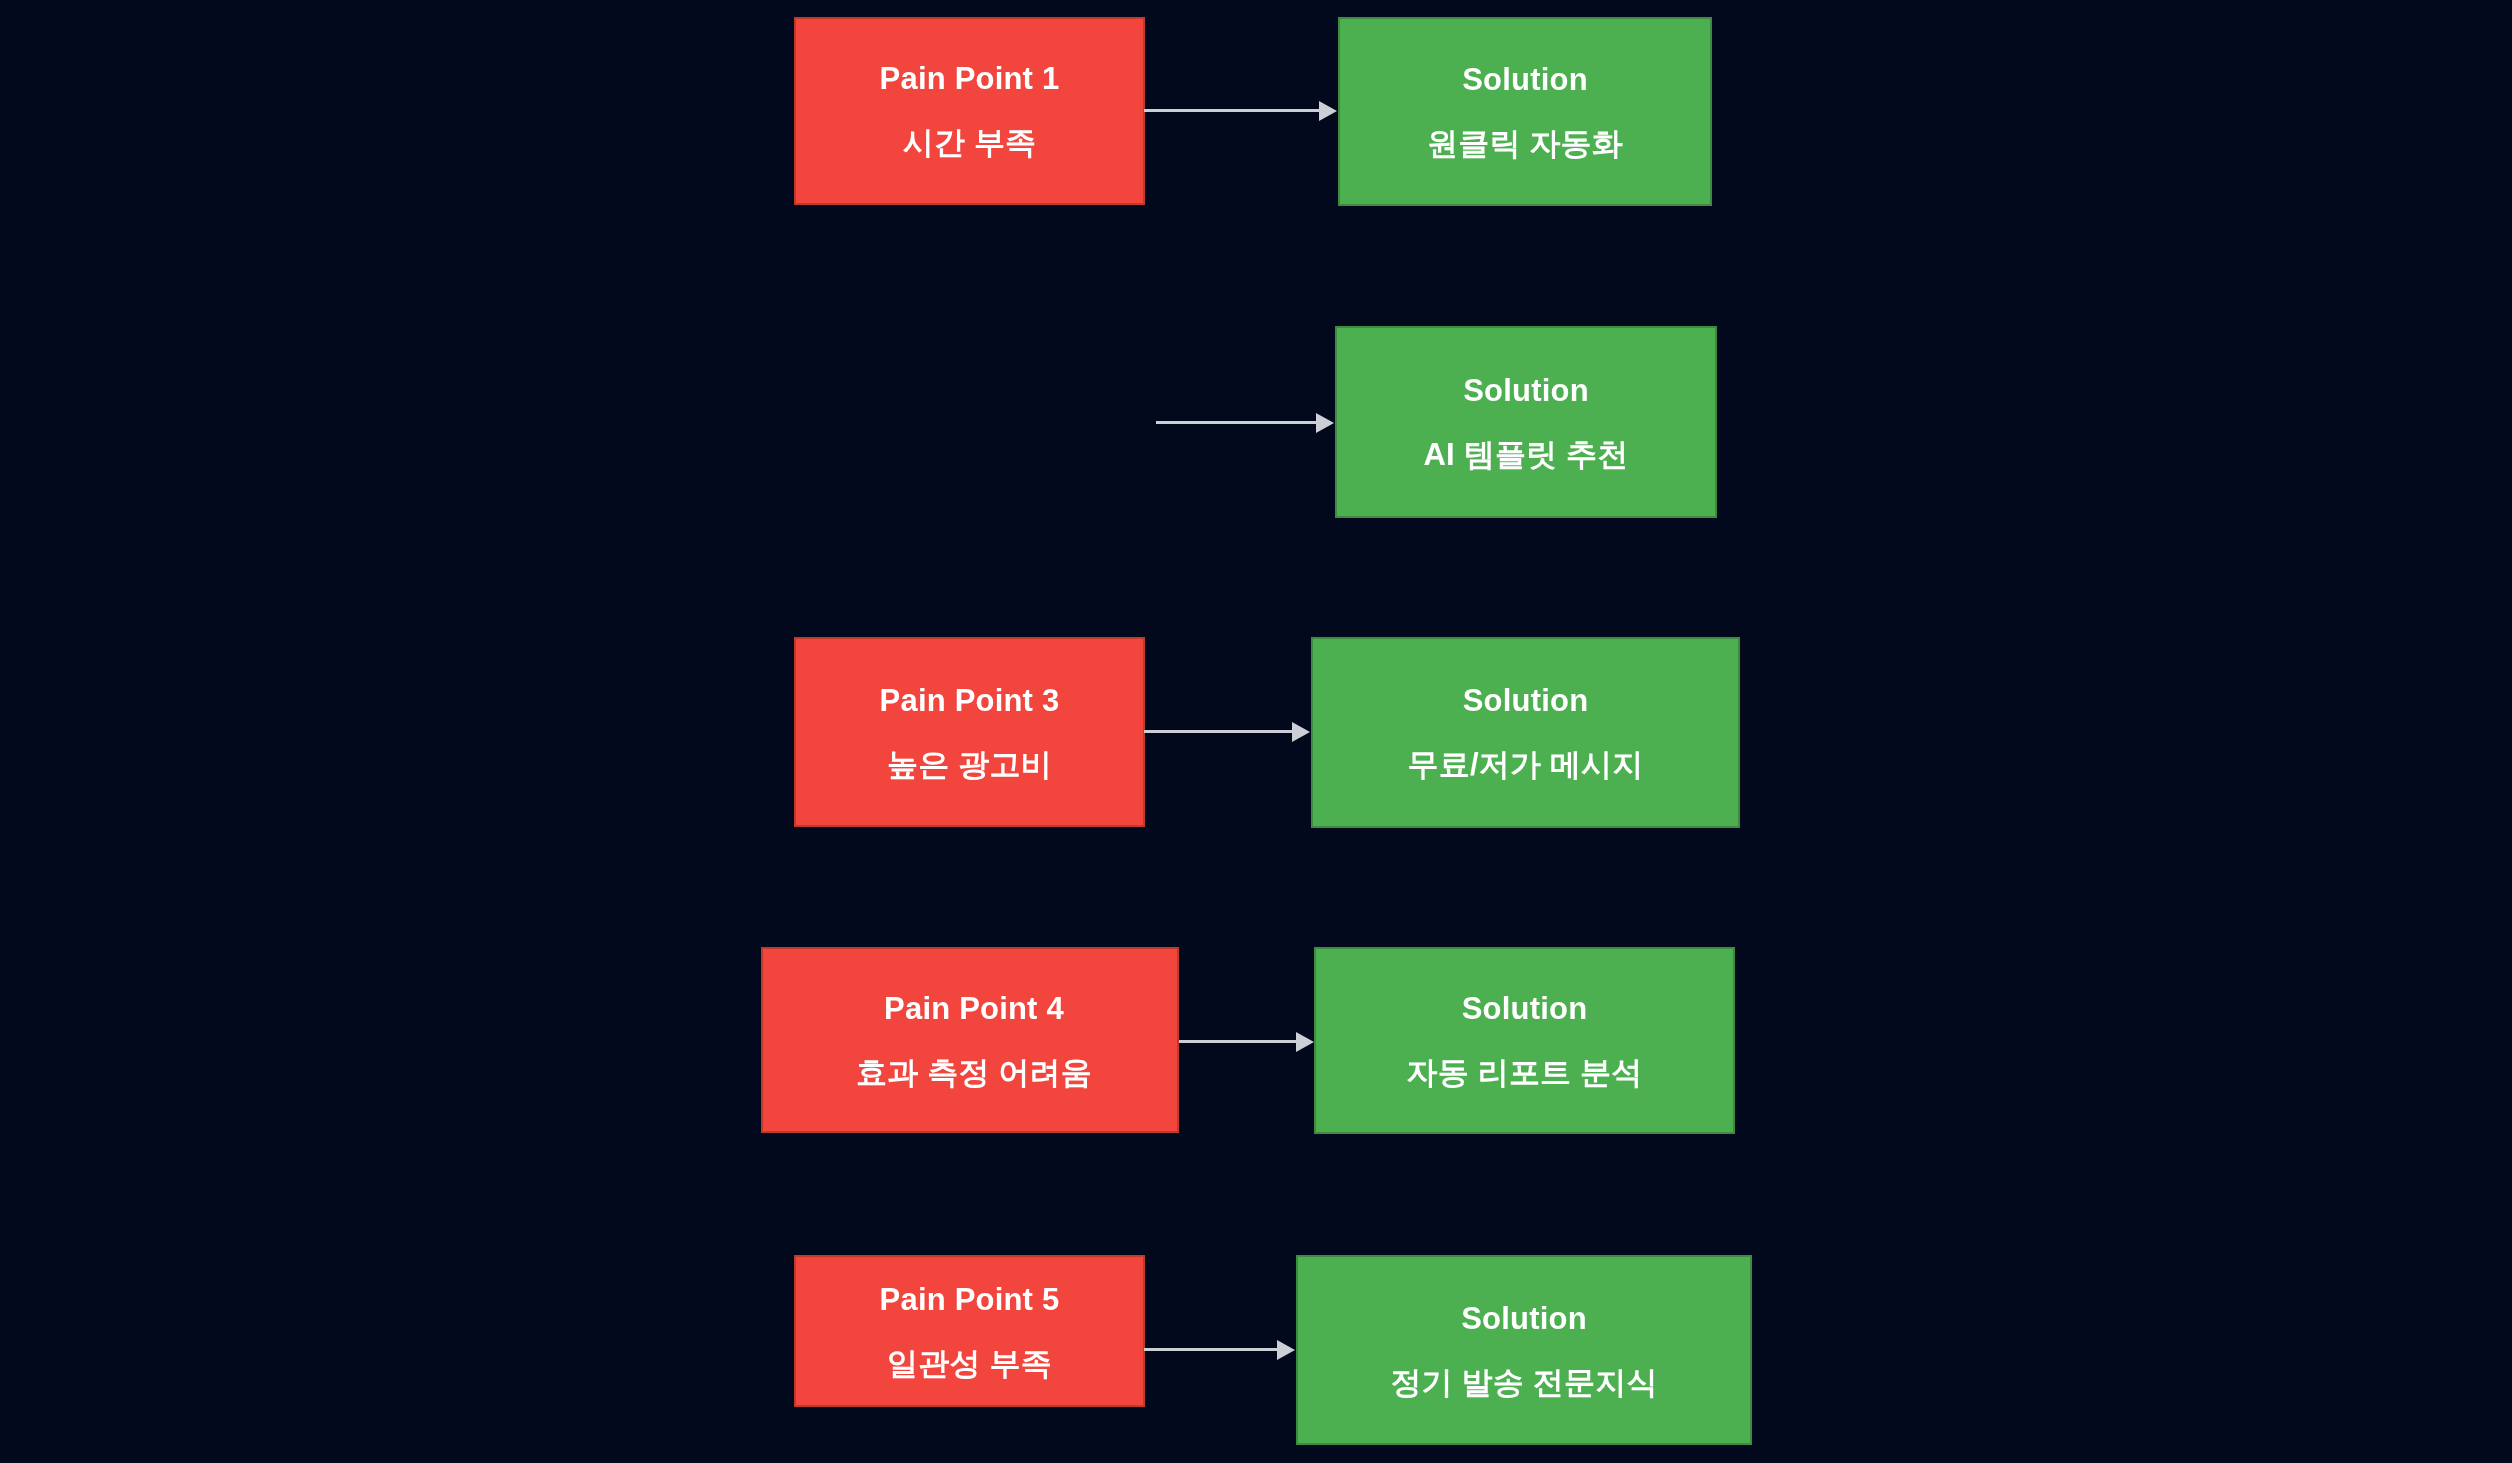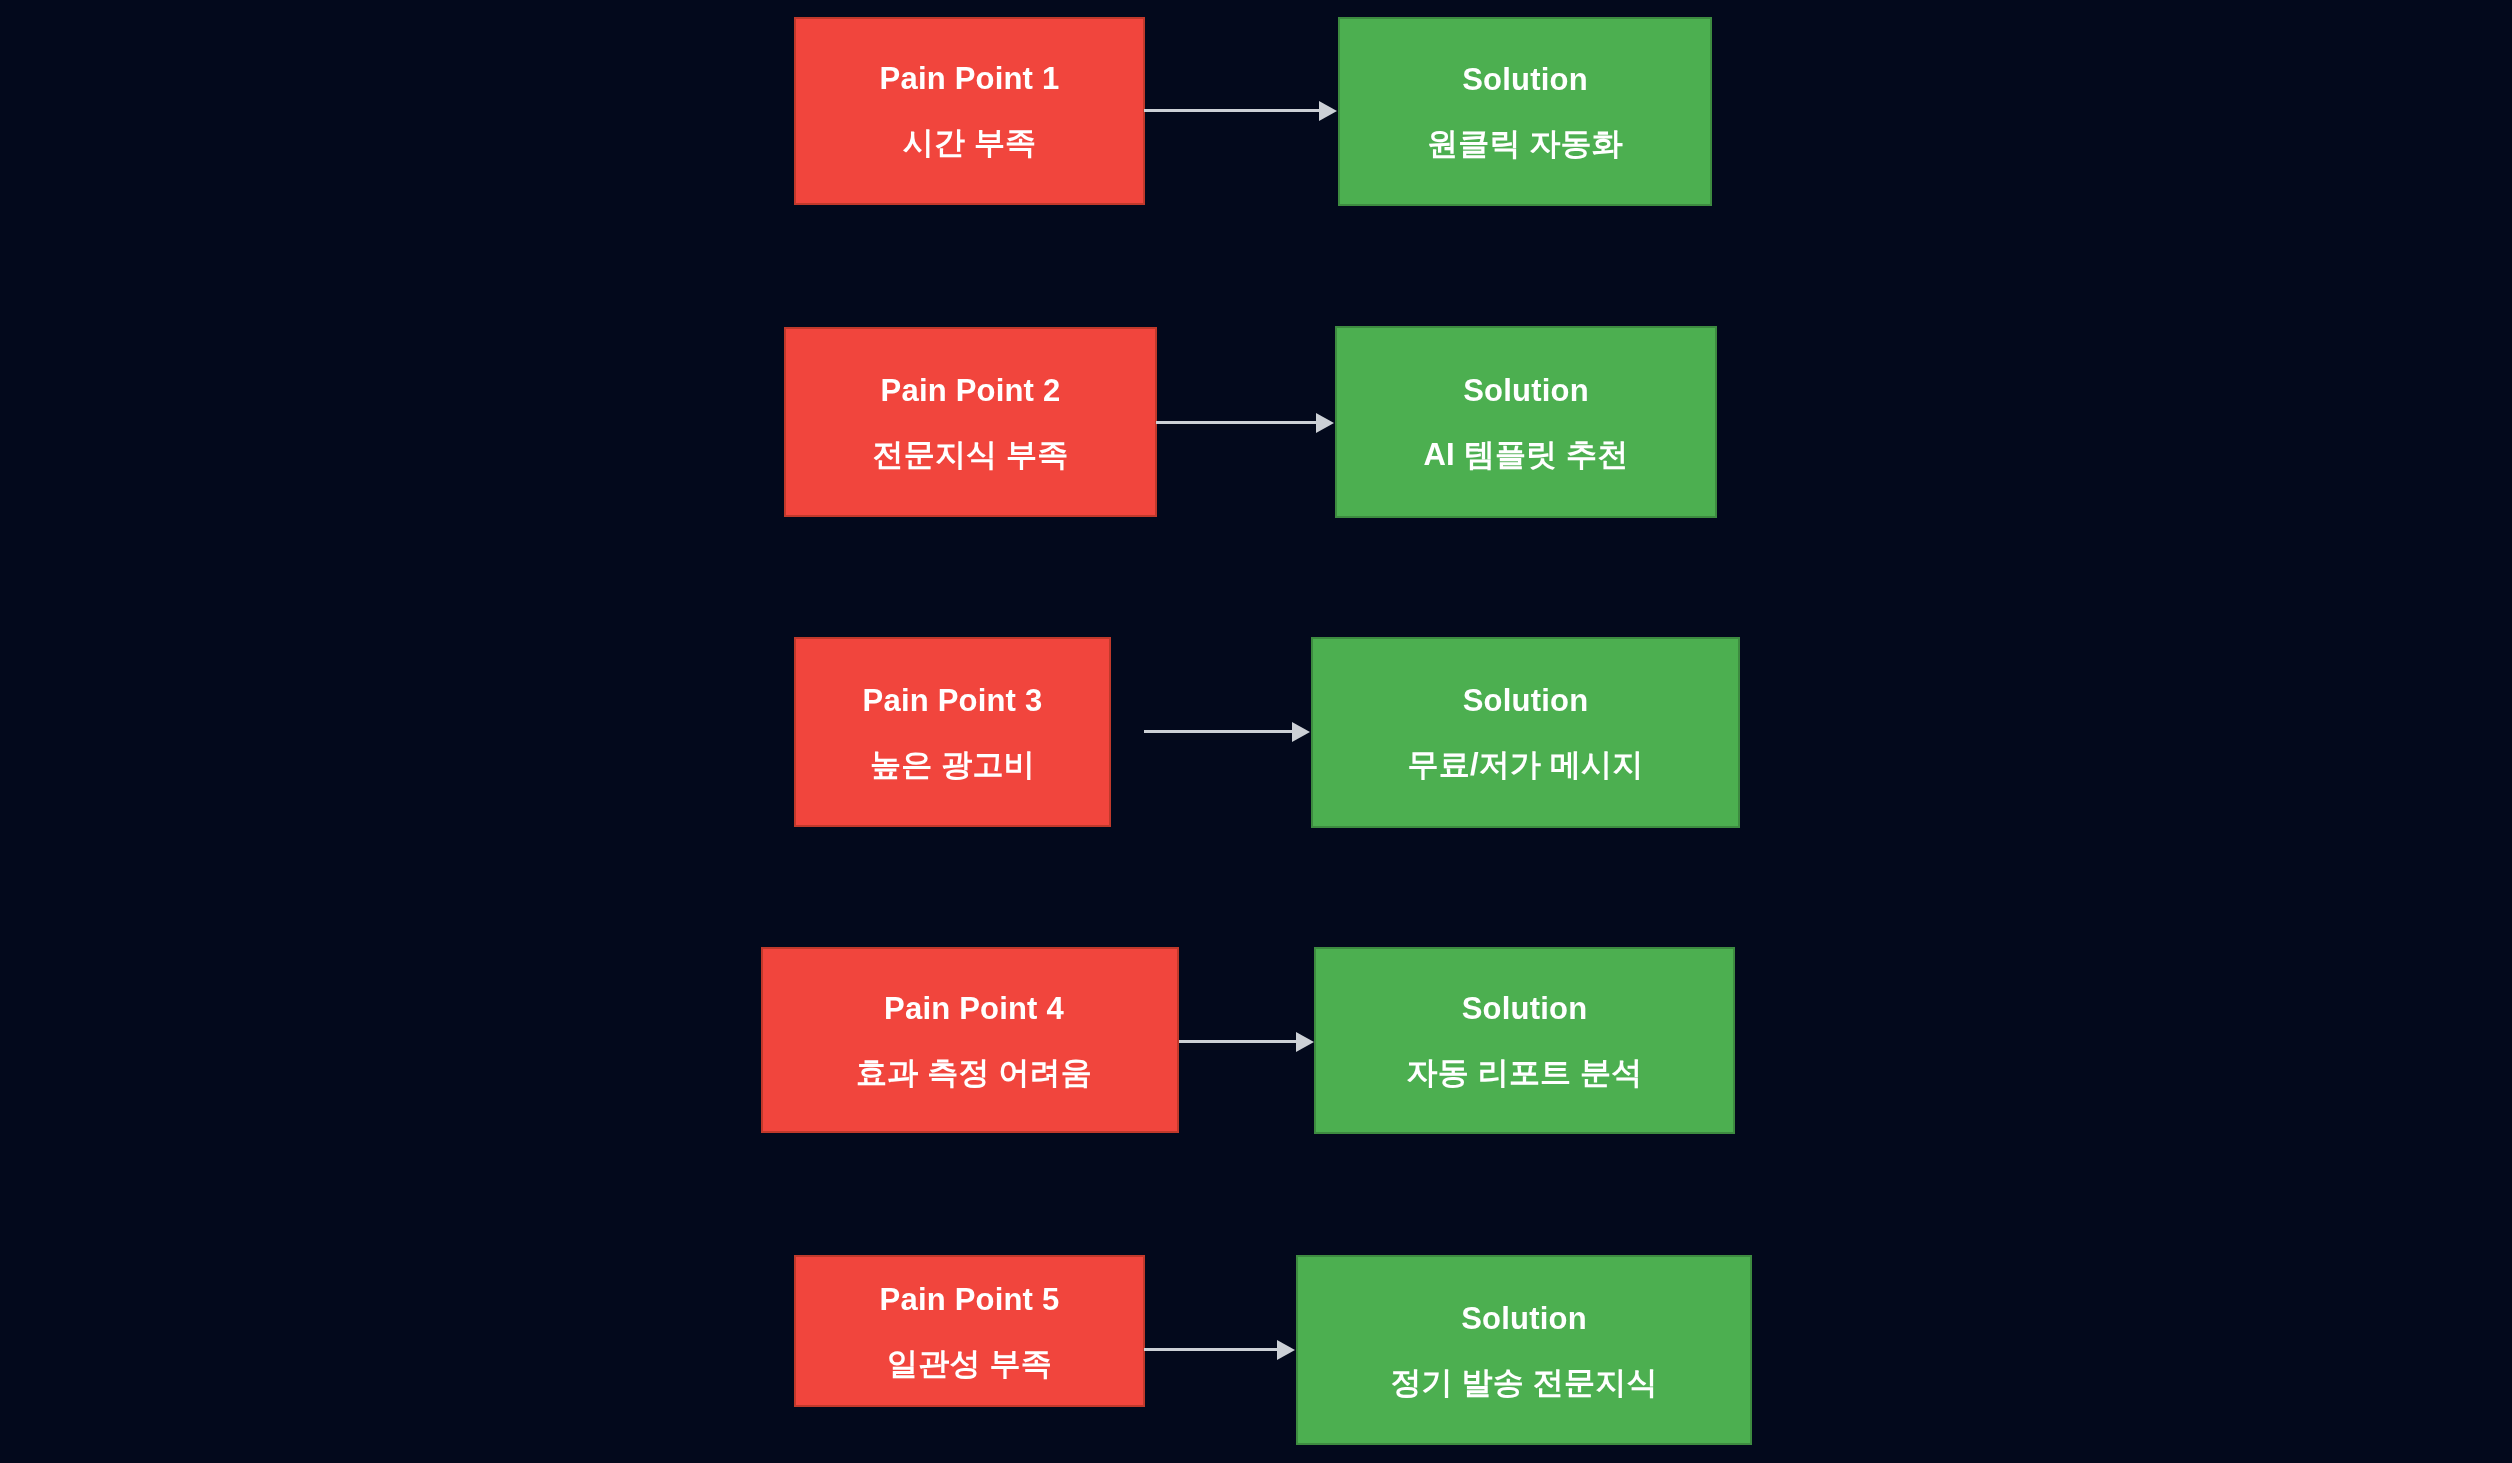--- a/index.html
+++ b/index.html
@@ -76,34 +76,30 @@
   </div>
   <div class="edge" style="left:1144px; top:111px; width:194px;">
     <div class="shaft" style="width:175px;"></div>
     <div class="head" style="left:175px;"></div>
   </div>
   <div class="node solution" style="left:1338px; top:16.6px; width:374px; height:189px;">
     <span class="line1">Solution</span>
     <span class="line2">원클릭 자동화</span>
   </div>
 
-  <div class="node pain" style="left:784px; top:327px; width:373px; height:190px;">
-    <span class="line1">Pain Point 2</span>
-    <span class="line2">전문지식 부족</span>
-  </div>
   <div class="edge" style="left:1156px; top:423px; width:178px;">
     <div class="shaft" style="width:160px;"></div>
     <div class="head" style="left:160px;"></div>
   </div>
   <div class="node solution" style="left:1335px; top:326px; width:382px; height:192px;">
     <span class="line1">Solution</span>
     <span class="line2">AI 템플릿 추천</span>
   </div>
 
-  <div class="node pain" style="left:794px; top:637px; width:317px; height:190px;">
+  <div class="node pain" style="left:794px; top:637px; width:351px; height:190px;">
     <span class="line1">Pain Point 3</span>
     <span class="line2">높은 광고비</span>
   </div>
   <div class="edge" style="left:1144px; top:732px; width:166px;">
     <div class="shaft" style="width:148px;"></div>
     <div class="head" style="left:148px;"></div>
   </div>
   <div class="node solution" style="left:1311px; top:637px; width:429px; height:191px;">
     <span class="line1">Solution</span>
     <span class="line2">무료/저가 메시지</span>

